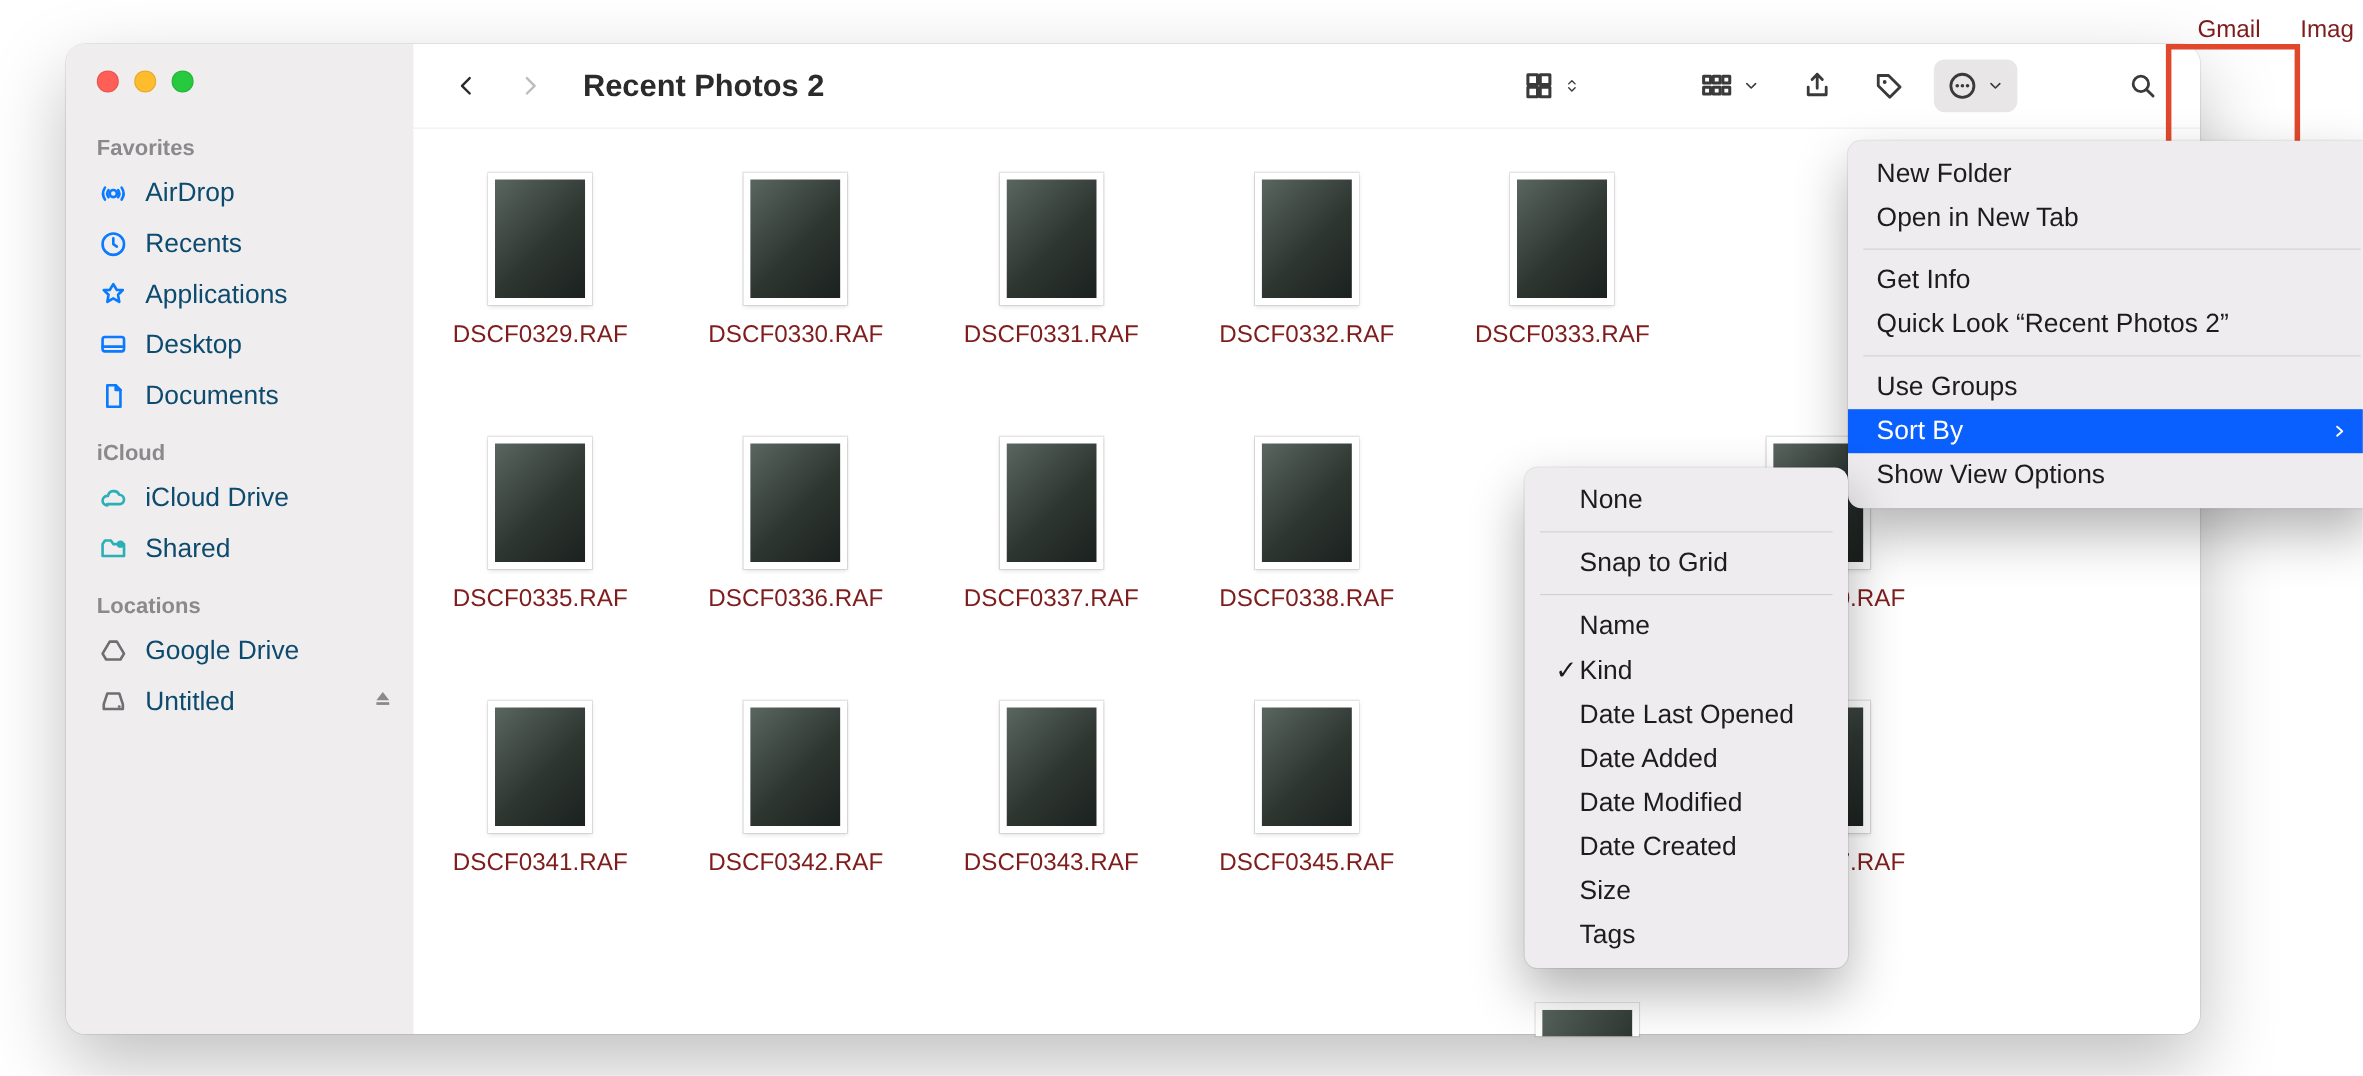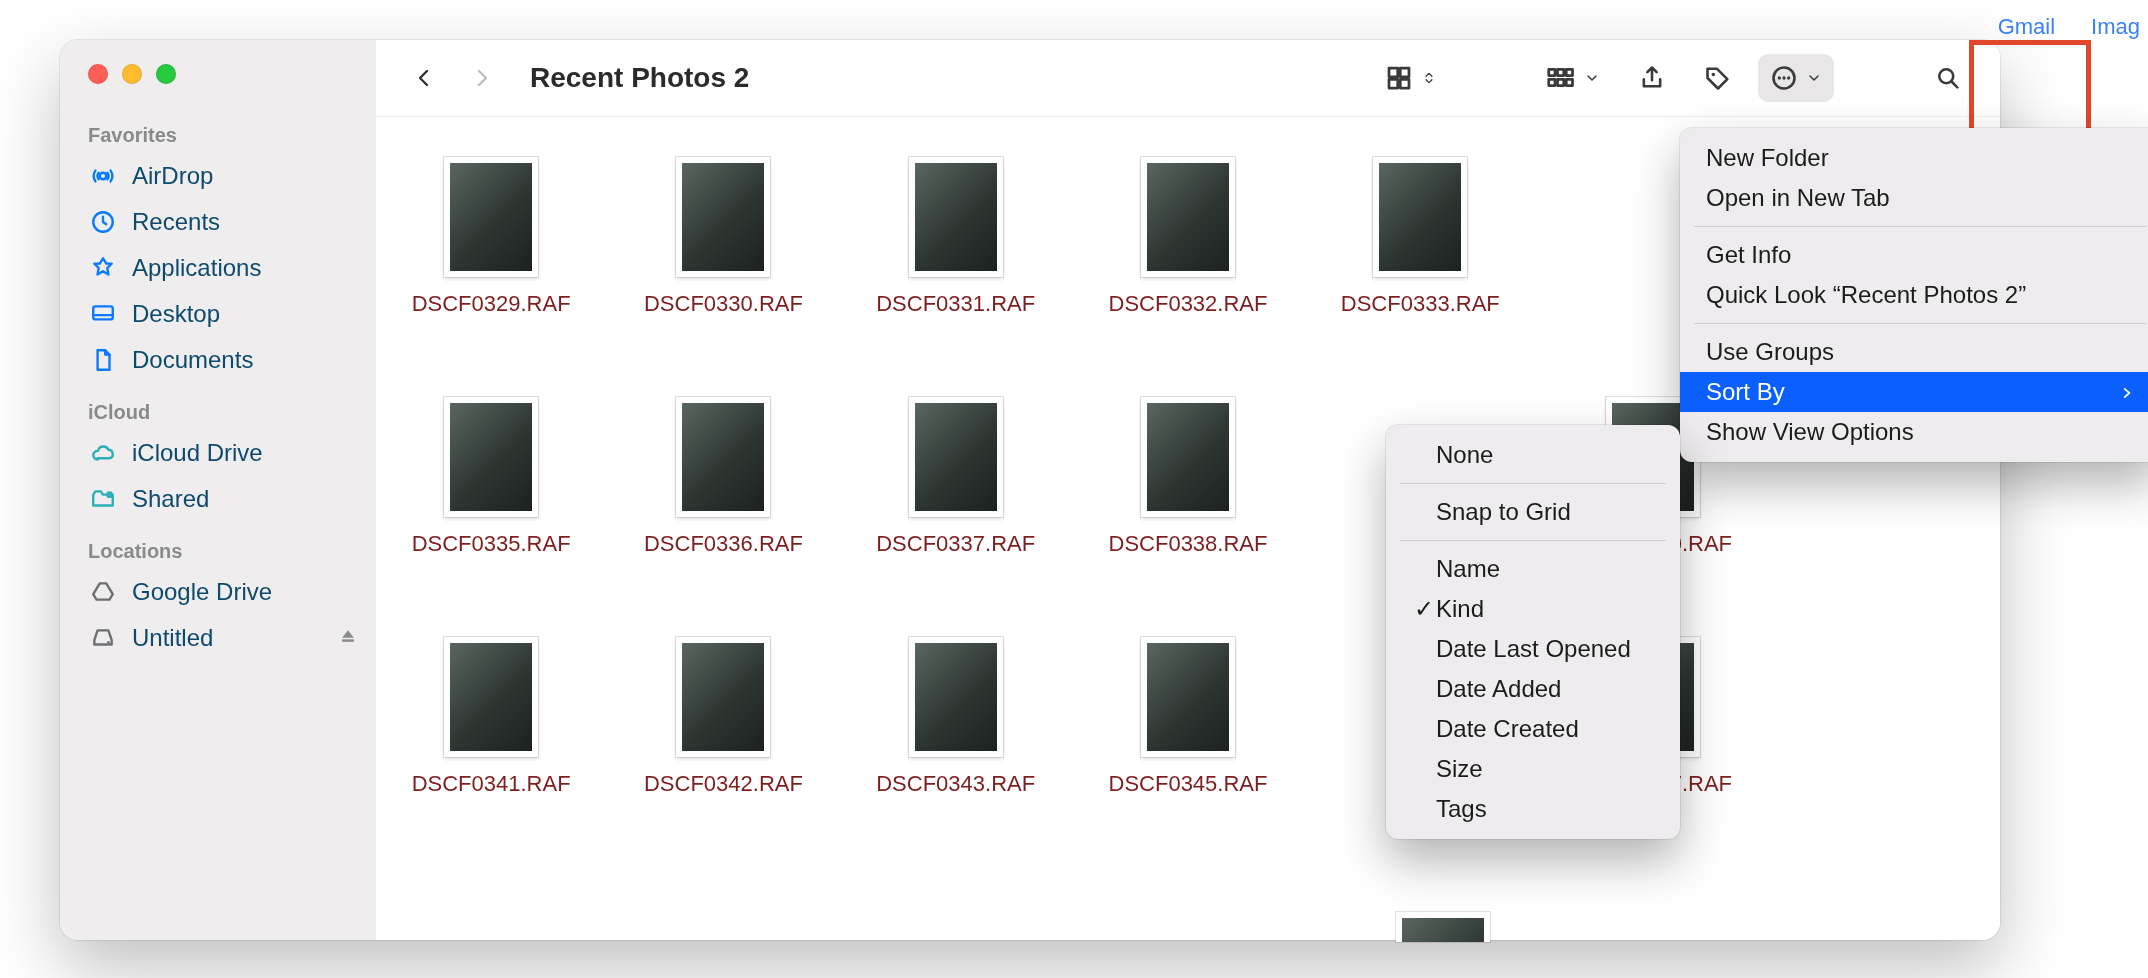--- a/index.html
+++ b/index.html
@@ -9,21 +9,21 @@
     background: #fff;
     color: #1c1c1c;
     position: relative;
     overflow: hidden;
   }
   .top-right-links {
     position: absolute;
     top: 14px; right: 0;
     display: flex; gap: 36px;
     font-size: 22px;
-    color: #3b82f6;
+    color: #7f1d1d;
     padding-right: 8px;
   }
 
   
   .finder-window {
     position: absolute;
     left: 60px; top: 40px;
     width: 1940px; height: 900px;
     border-radius: 18px;
     background: #fff;
@@ -486,20 +486,24 @@
   <div class="menu-item">
       <span class="menu-check"></span>
       <span>Date Last Opened</span>
     </div>
   <div class="menu-item">
       <span class="menu-check"></span>
       <span>Date Added</span>
     </div>
   <div class="menu-item">
       <span class="menu-check"></span>
+      <span>Date Modified</span>
+    </div>
+  <div class="menu-item">
+      <span class="menu-check"></span>
       <span>Date Created</span>
     </div>
   <div class="menu-item">
       <span class="menu-check"></span>
       <span>Size</span>
     </div>
   <div class="menu-item">
       <span class="menu-check"></span>
       <span>Tags</span>
     </div>

